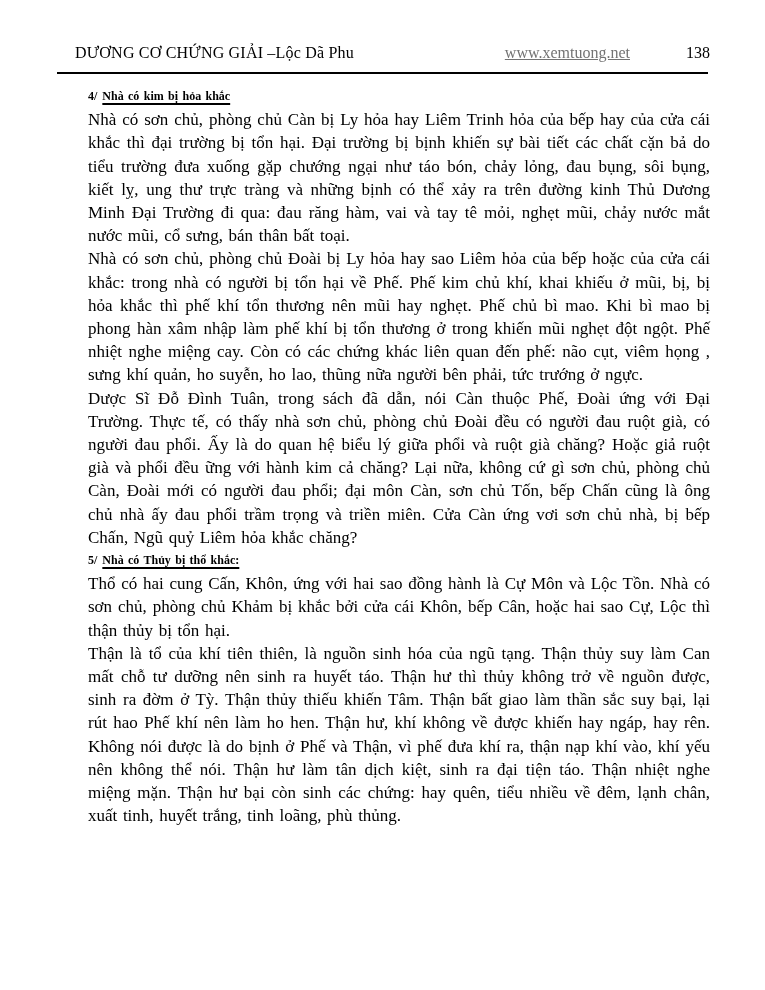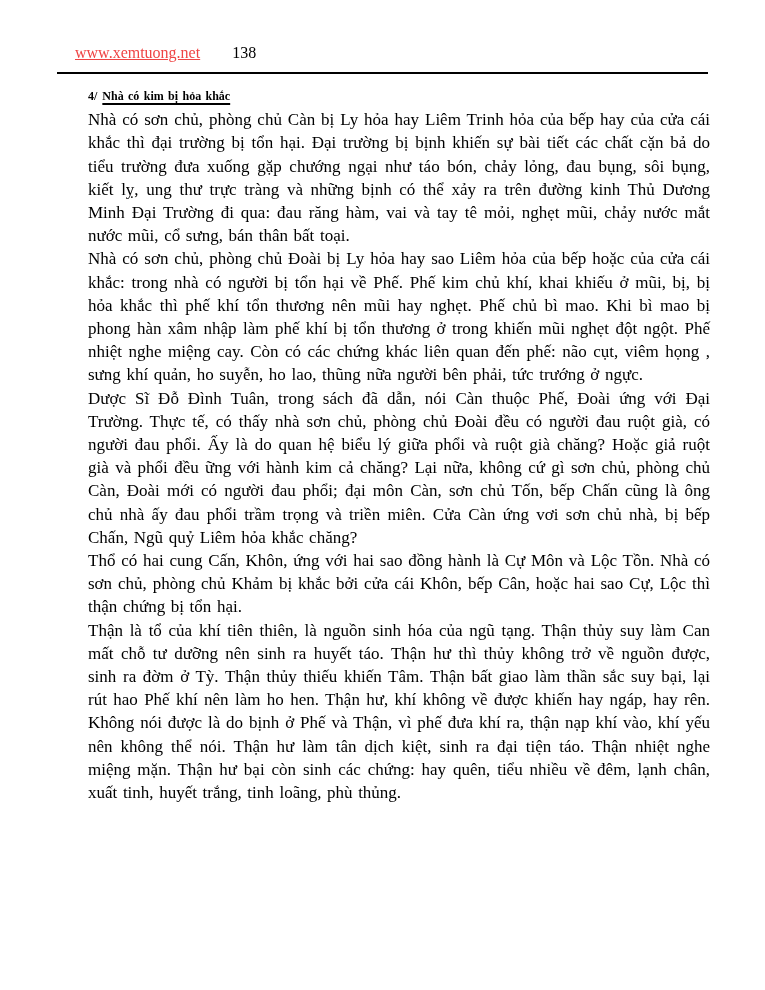--- a/index.html
+++ b/index.html
@@ -23,26 +23,26 @@
     margin-left: 75px;
     margin-right: 55px;
     font-size: 16px;
     white-space: nowrap;
   }
   .doc-title {
     flex: 1;
     letter-spacing: 0.2px;
   }
   .site-link {
-    color: #ef4444;
+    color: #737373;
     text-decoration: underline;
     cursor: pointer;
   }
   .page-number {
-    margin-left: 32px;
+    margin-left: 56px;
   }
   .header-rule {
     margin: 10px 0 0 57px;
     width: 651px;
     height: 0;
     border-top: 2px solid #000000;
   }
   .body-text {
     margin: 11px 0 0 88px;
     width: 622px;
@@ -70,37 +70,39 @@
     text-underline-offset: 3px;
     text-decoration-thickness: 1.5px;
   }
 </style>
 </head>
 <body>
 
 <div class="page">
 
   <div class="header-row">
+    <span class="doc-title">DƯƠNG CƠ CHỨNG GIẢI –Lộc Dã Phu</span>
     <a class="site-link">www.xemtuong.net</a>
     <span class="page-number">138</span>
   </div>
 
   <div class="header-rule"></div>
 
   <div class="body-text">
 
     <p class="section-heading"><span class="heading-number">4/</span><span class="heading-title">Nhà có kim bị hỏa khắc</span></p>
 
 
     <p>Nhà có sơn chủ, phòng chủ Càn bị Ly hỏa hay Liêm Trinh hỏa của bếp hay của cửa cái khắc thì đại trường bị tổn hại. Đại trường bị bịnh khiến sự bài tiết các chất cặn bả do tiểu trường đưa xuống gặp chướng ngại như táo bón, chảy lỏng, đau bụng, sôi bụng, kiết lỵ, ung thư trực tràng và những bịnh có thể xảy ra trên đường kinh Thủ Dương Minh Đại Trường đi qua: đau răng hàm, vai và tay tê mỏi, nghẹt mũi, chảy nước mắt nước mũi, cổ sưng, bán thân bất toại.</p>
 
     <p>Nhà có sơn chủ, phòng chủ Đoài bị Ly hỏa hay sao Liêm hỏa của bếp hoặc của cửa cái khắc: trong nhà có người bị tổn hại về Phế. Phế kim chủ khí, khai khiếu ở mũi, bị, bị hỏa khắc thì phế khí tổn thương nên mũi hay nghẹt. Phế chủ bì mao. Khi bì mao bị phong hàn xâm nhập làm phế khí bị tổn thương ở trong khiến mũi nghẹt đột ngột. Phế nhiệt nghe miệng cay. Còn có các chứng khác liên quan đến phế: não cụt, viêm họng , sưng khí quản, ho suyễn, ho lao, thũng nữa người bên phải, tức trướng ở ngực.</p>
 
     <p>Dược Sĩ Đỗ Đình Tuân, trong sách đã dẫn, nói Càn thuộc Phế, Đoài ứng với Đại Trường. Thực tế, có thấy nhà sơn chủ, phòng chủ Đoài đều có người đau ruột già, có người đau phổi. Ấy là do quan hệ biểu lý giữa phổi và ruột già chăng? Hoặc giả ruột già và phổi đều ững với hành kim cả chăng? Lại nữa, không cứ gì sơn chủ, phòng chủ Càn, Đoài mới có người đau phổi; đại môn Càn, sơn chủ Tốn, bếp Chấn cũng là ông chủ nhà ấy đau phổi trầm trọng và triền miên. Cửa Càn ứng vơi sơn chủ nhà, bị bếp Chấn, Ngũ quỷ Liêm hỏa khắc chăng?</p>
 
+    <p class="section-heading"><span class="heading-number">5/</span><span class="heading-title">Nhà có Thủy bị thổ khắc:</span></p>
 
-    <p>Thổ có hai cung Cấn, Khôn, ứng với hai sao đồng hành là Cự Môn và Lộc Tồn. Nhà có sơn chủ, phòng chủ Khảm bị khắc bởi cửa cái Khôn, bếp Cân, hoặc hai sao Cự, Lộc thì thận chứng bị tổn hại.</p>
+    <p>Thổ có hai cung Cấn, Khôn, ứng với hai sao đồng hành là Cự Môn và Lộc Tồn. Nhà có sơn chủ, phòng chủ Khảm bị khắc bởi cửa cái Khôn, bếp Cân, hoặc hai sao Cự, Lộc thì thận thủy bị tổn hại.</p>
 
     <p>Thận là tổ của khí tiên thiên, là nguồn sinh hóa của ngũ tạng. Thận thủy suy làm Can mất chỗ tư dưỡng nên sinh ra huyết táo. Thận hư thì thủy không trở về nguồn được, sinh ra đờm ở Tỳ. Thận thủy thiếu khiến Tâm. Thận bất giao làm thần sắc suy bại, lại rút hao Phế khí nên làm ho hen. Thận hư, khí không về được khiến hay ngáp, hay rên. Không nói được là do bịnh ở Phế và Thận, vì phế đưa khí ra, thận nạp khí vào, khí yếu nên không thể nói. Thận hư làm tân dịch kiệt, sinh ra đại tiện táo. Thận nhiệt nghe miệng mặn. Thận hư bại còn sinh các chứng: hay quên, tiểu nhiều về đêm, lạnh chân, xuất tinh, huyết trắng, tinh loãng, phù thủng.</p>
 
   </div>
 
 </div>
 
 </body></html>

